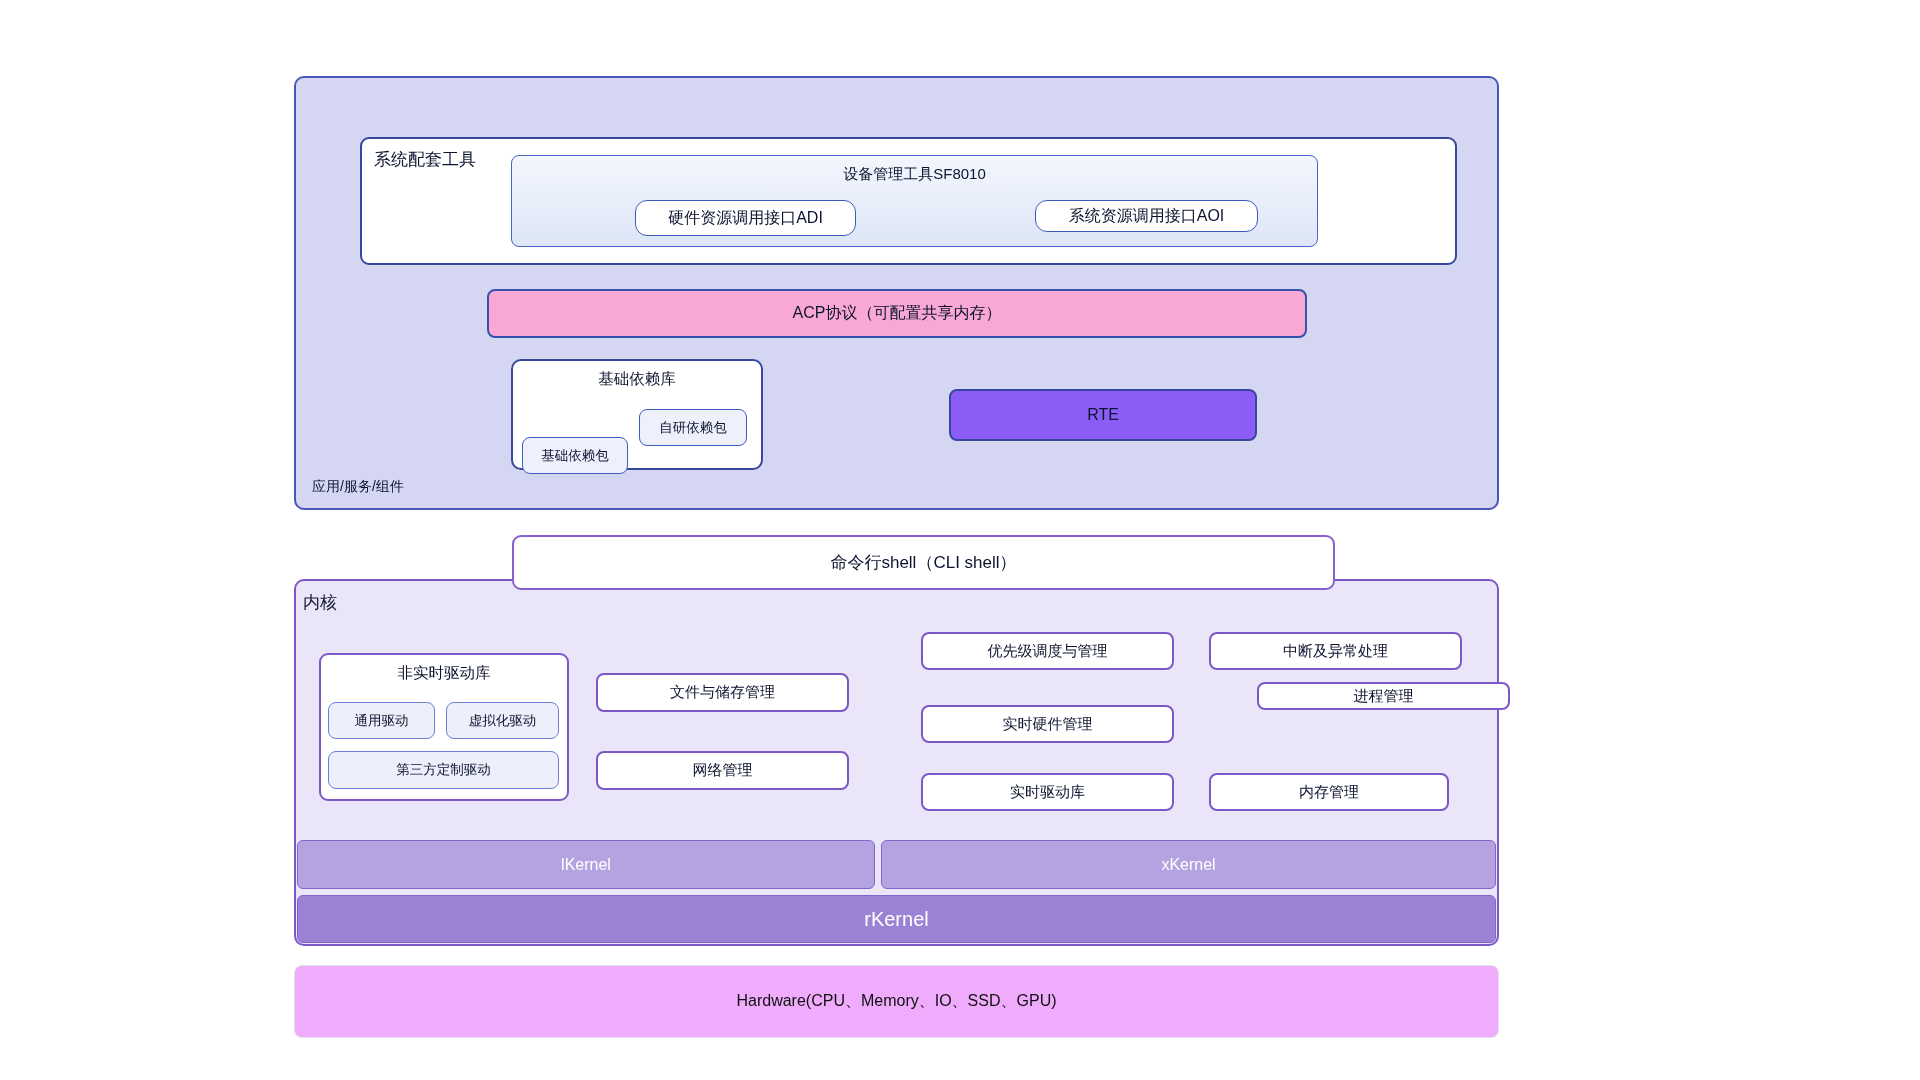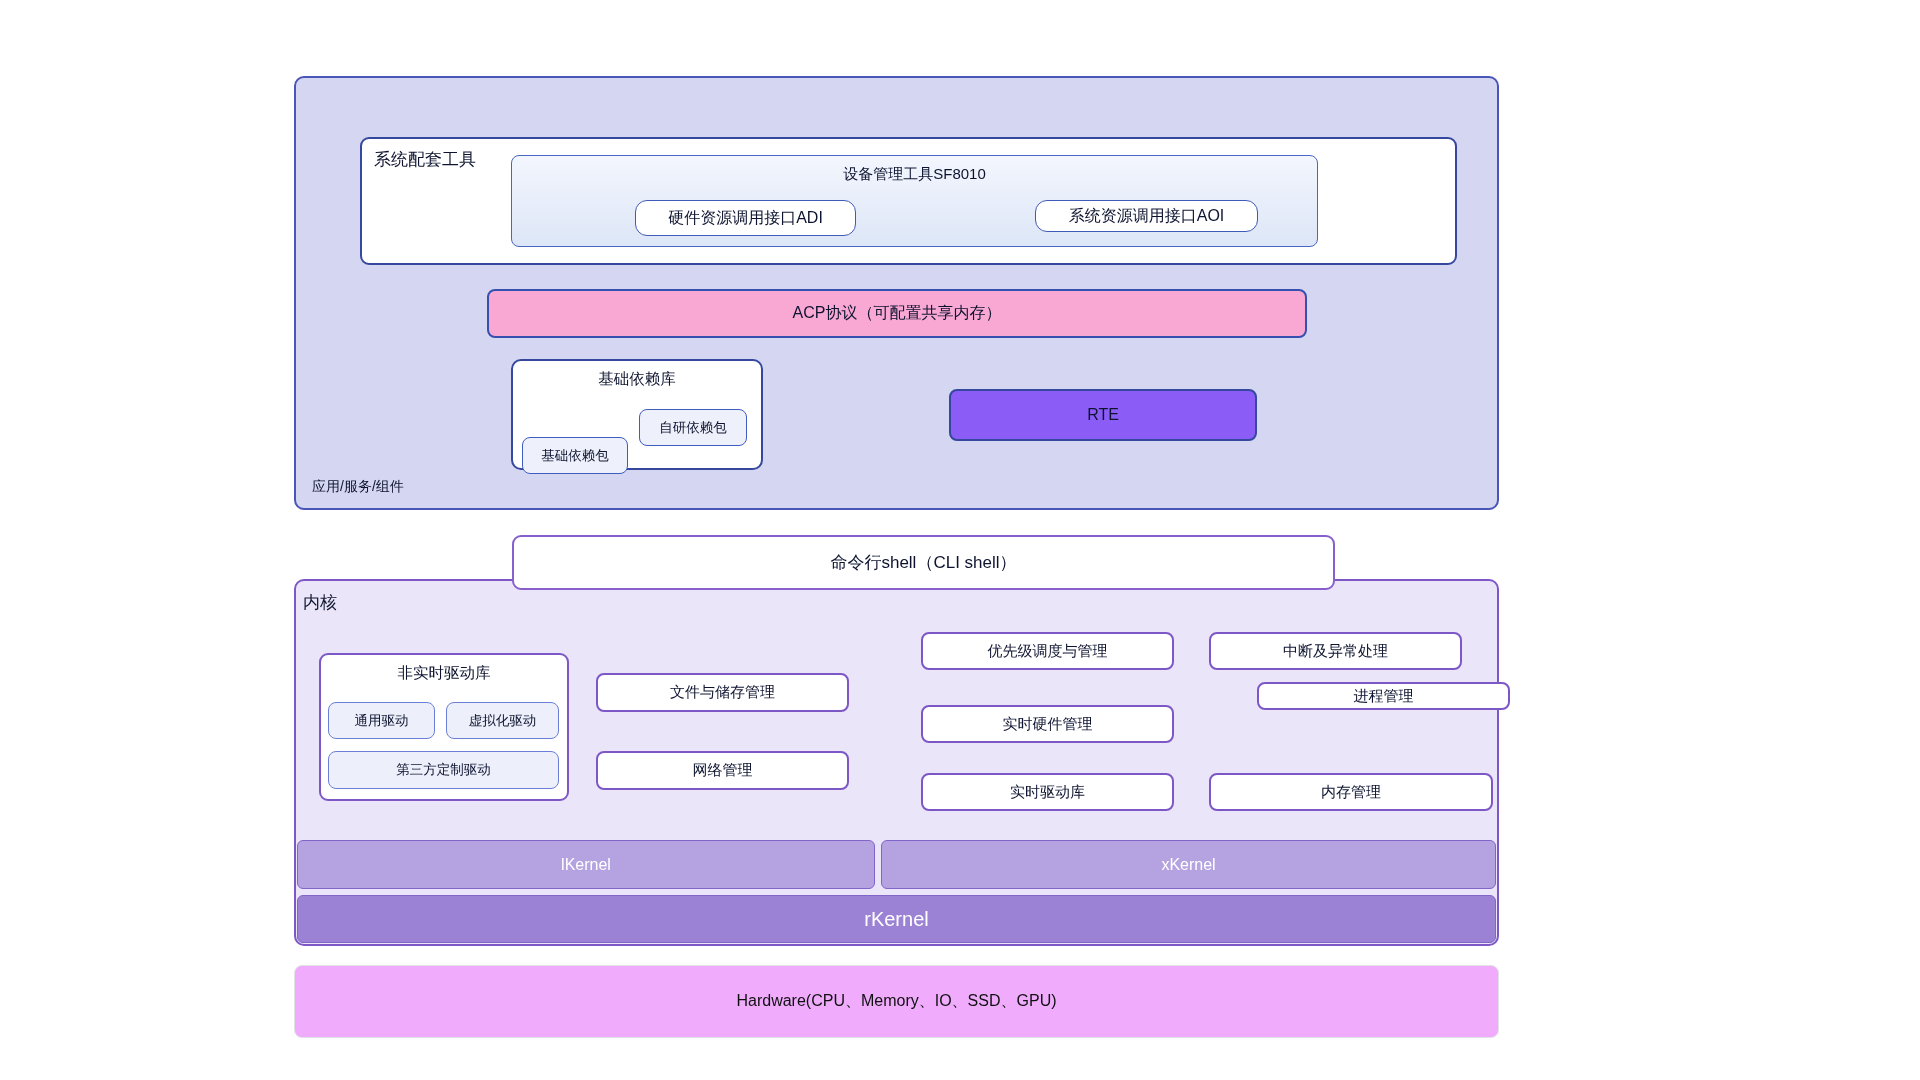--- a/index.html
+++ b/index.html
@@ -58,21 +58,21 @@
   .chip-third{left:328px;top:751px;width:231px;height:38px;}
 
   .purple-box{background:#ffffff;border:2px solid #7d57c5;border-radius:8px;font-size:15px;}
   .box-file{left:596px;top:673px;width:253px;height:39px;}
   .box-net{left:596px;top:751px;width:253px;height:39px;}
   .box-g0{left:921px;top:632px;width:253px;height:38px;}
   .box-g1{left:1209px;top:632px;width:253px;height:38px;}
   .box-g2{left:921px;top:705px;width:253px;height:38px;}
   .box-g3{left:1209px;top:682px;width:253px;height:28px;margin-left:48px;}
   .box-g4{left:921px;top:773px;width:253px;height:38px;}
-  .box-g5{left:1209px;top:773px;width:284px;height:38px;}
+  .box-g5{left:1209px;top:773px;width:240px;height:38px;}
 
   .bar{color:#ffffff;border-radius:6px;border:1.5px solid #8165c8;}
   .bar-l{left:297px;top:840px;width:578px;height:49px;background:#b5a3e1;font-size:16px;}
   .bar-x{left:881px;top:840px;width:615px;height:49px;background:#b5a3e1;font-size:16px;}
   .bar-r{left:297px;top:895px;width:1199px;height:48px;background:#9c82d4;font-size:20px;}
 
   
   .hardware{left:294px;top:965px;width:1205px;height:73px;background:#f0abfc;
     border:1px solid #e2e2e6;border-radius:8px;font-size:16px;color:#101010;}
 </style>

